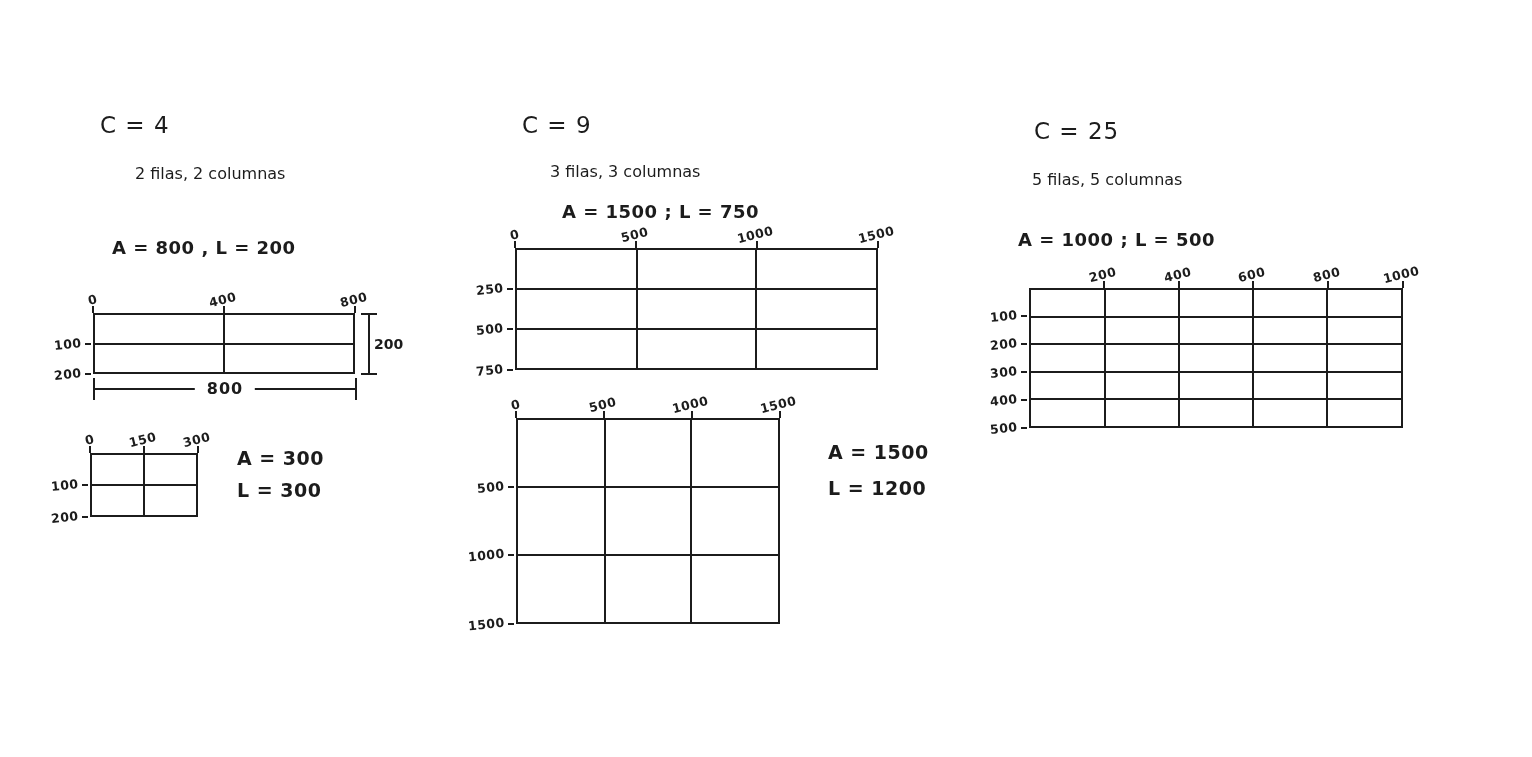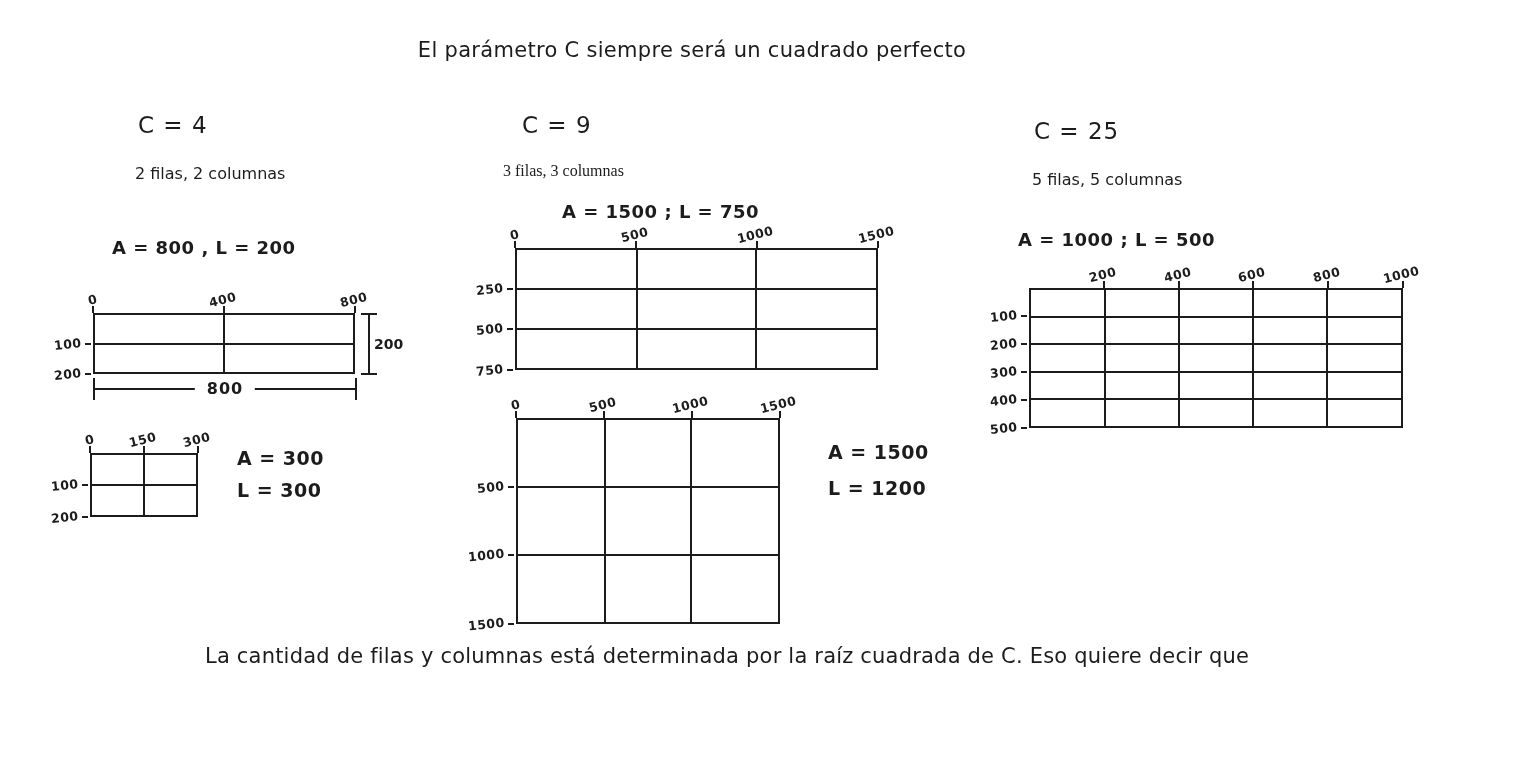--- a/index.html
+++ b/index.html
@@ -43,23 +43,22 @@
   .dim-v::before{top:0;}
   .dim-v::after{bottom:0;}
   .dim-v-label{position:absolute;left:12px;top:50%;transform:translateY(-52%);
     background:#fff;padding:1px 2px;font-size:14px;font-weight:700;}
 </style>
 </head>
 <body>
 
 <div id="canvas">
 
-  <div class="abs title" style="left:0;top:38px;width:1384px;text-align:center;">El parámetro C siempre será un cuadrado perfecto</div>
 
-  <div class="abs c-label" style="left:100px;top:112px;margin-left:38px;">C = 4</div>
+  <div class="abs c-label" style="left:100px;top:112px;">C = 4</div>
   <div class="abs rc-label" style="left:135px;top:164px;">2 filas, 2 columnas</div>
   <div class="abs al-label" style="left:112px;top:237px;">A = 800 ,   L = 200</div>
 
   <div class="grid" style="left:93px;top:313px;width:262px;height:61px;">
       <div class="gridbox">
         <div class="vline" style="left: 50%;"></div>
         <div class="hline" style="top: 50%;"></div>
       </div>
       <div class="xtick-mark" style="left: 0%;"></div>
       <div class="xtick-label" style="left: 0%;">0</div>
@@ -95,21 +94,21 @@
       <div class="xtick-label" style="left: 100%;">300</div>
       <div class="ytick-mark" style="top: 50%;"></div>
       <div class="ytick-label" style="top: 50%;">100</div>
       <div class="ytick-mark" style="top: 100%;"></div>
       <div class="ytick-label" style="top: 100%;">200</div>
     </div>
   <div class="ann" style="left:237px;top:447px;">A = 300</div>
   <div class="ann" style="left:237px;top:479px;">L = 300</div>
 
   <div class="abs c-label" style="left:522px;top:112px;">C = 9</div>
-  <div class="abs rc-label" style="left:503px;top:162px;font-family:Liberation Serif, serif;">3 filas, 3 columnas</div>
+  <div class="abs rc-label" style="left:550px;top:162px;">3 filas, 3 columnas</div>
   <div class="abs al-label" style="left:562px;top:201px;">A = 1500 ;   L = 750</div>
 
   <div class="grid" style="left:515px;top:248px;width:363px;height:122px;">
       <div class="gridbox">
         <div class="vline" style="left: 33.3333%;"></div>
         <div class="vline" style="left: 66.6667%;"></div>
         <div class="hline" style="top: 33.3333%;"></div>
         <div class="hline" style="top: 66.6667%;"></div>
       </div>
       <div class="xtick-mark" style="left: 0%;"></div>
@@ -183,15 +182,14 @@
       <div class="ytick-mark" style="top: 40%;"></div>
       <div class="ytick-label" style="top: 40%;">200</div>
       <div class="ytick-mark" style="top: 60%;"></div>
       <div class="ytick-label" style="top: 60%;">300</div>
       <div class="ytick-mark" style="top: 80%;"></div>
       <div class="ytick-label" style="top: 80%;">400</div>
       <div class="ytick-mark" style="top: 100%;"></div>
       <div class="ytick-label" style="top: 100%;">500</div>
     </div>
 
-  <div class="abs footer-line" style="left:205px;top:644px;">La cantidad de filas y columnas está determinada por la raíz cuadrada de C. Eso quiere decir que</div>
 
 </div>
 
 </body></html>

